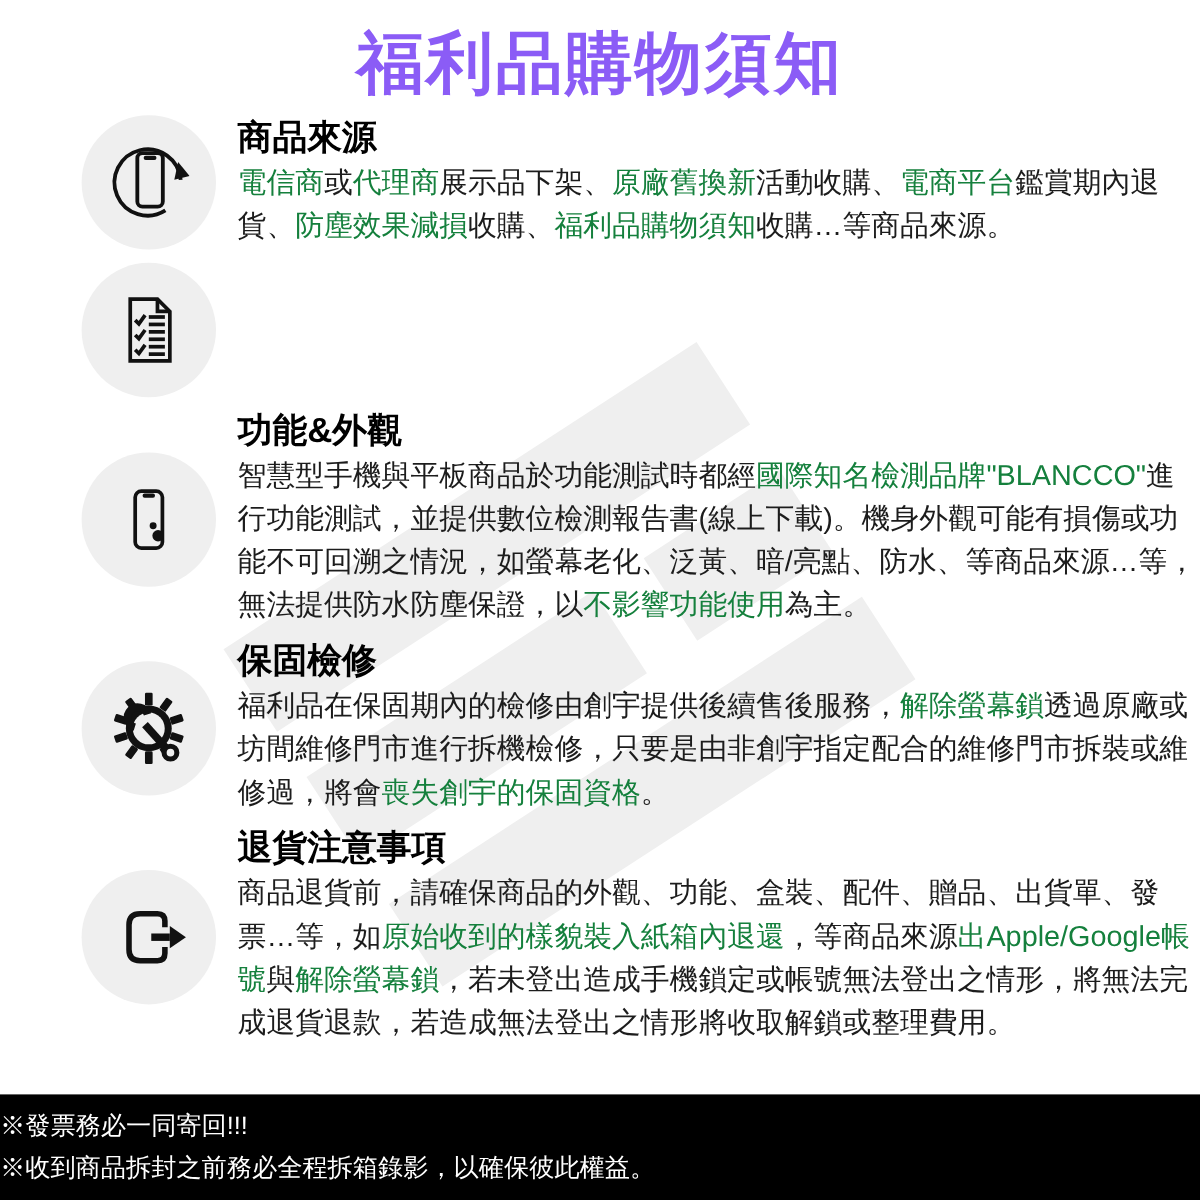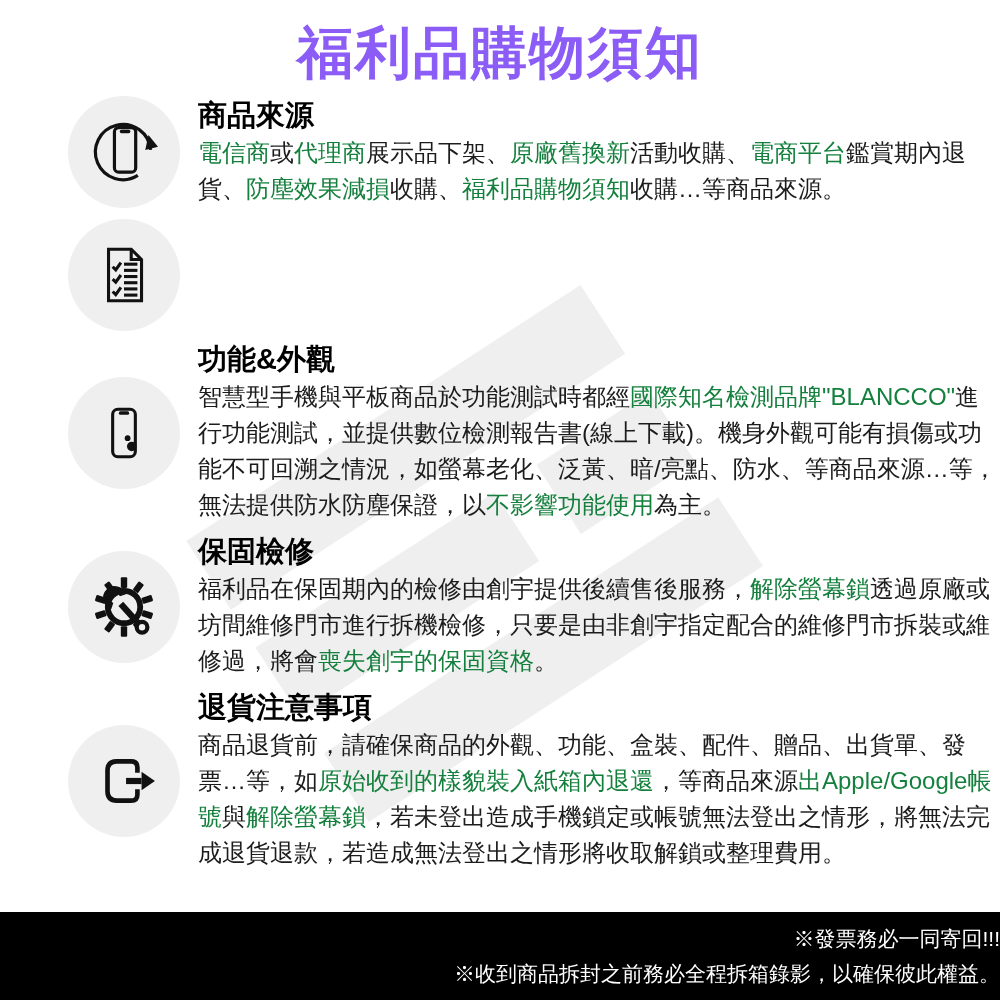--- a/index.html
+++ b/index.html
@@ -12,21 +12,21 @@
   .sections{padding-top:6px;margin-left:40px;}
   .section{display:flex;align-items:center;margin-bottom:11px;}
   .icon-wrap{flex:0 0 112px;width:112px;height:112px;margin-left:28px;border-radius:50%;
     background:#efefef;display:flex;align-items:center;justify-content:center;}
   .icon-wrap svg{display:block;}
   .section-text{margin-left:18px;width:812px;}
   .section-heading{font-size:29px;font-weight:bold;color:#000;line-height:34px;margin:0 0 3px 0;}
   .section-body{font-size:24px;line-height:36px;color:#1c1c1c;}
   .section-body .red{color:#15803d;}
   .footer{position:absolute;left:0;right:0;bottom:0;height:88px;background:#000;color:#fff;
-    display:flex;flex-direction:column;align-items:flex-end;justify-content:center;gap:8px;}
+    display:flex;flex-direction:column;align-items:flex-start;justify-content:center;gap:8px;}
   .footer-line{font-size:21px;line-height:27px;}
   .ic{stroke:#111;fill:none;stroke-width:3;}
 </style>
 </head>
 <body>
 
 <div id="app">
 
   <svg class="watermark" viewBox="0 0 1000 1000">
     <g transform="translate(495,585) rotate(-33)" fill="#efefef">

